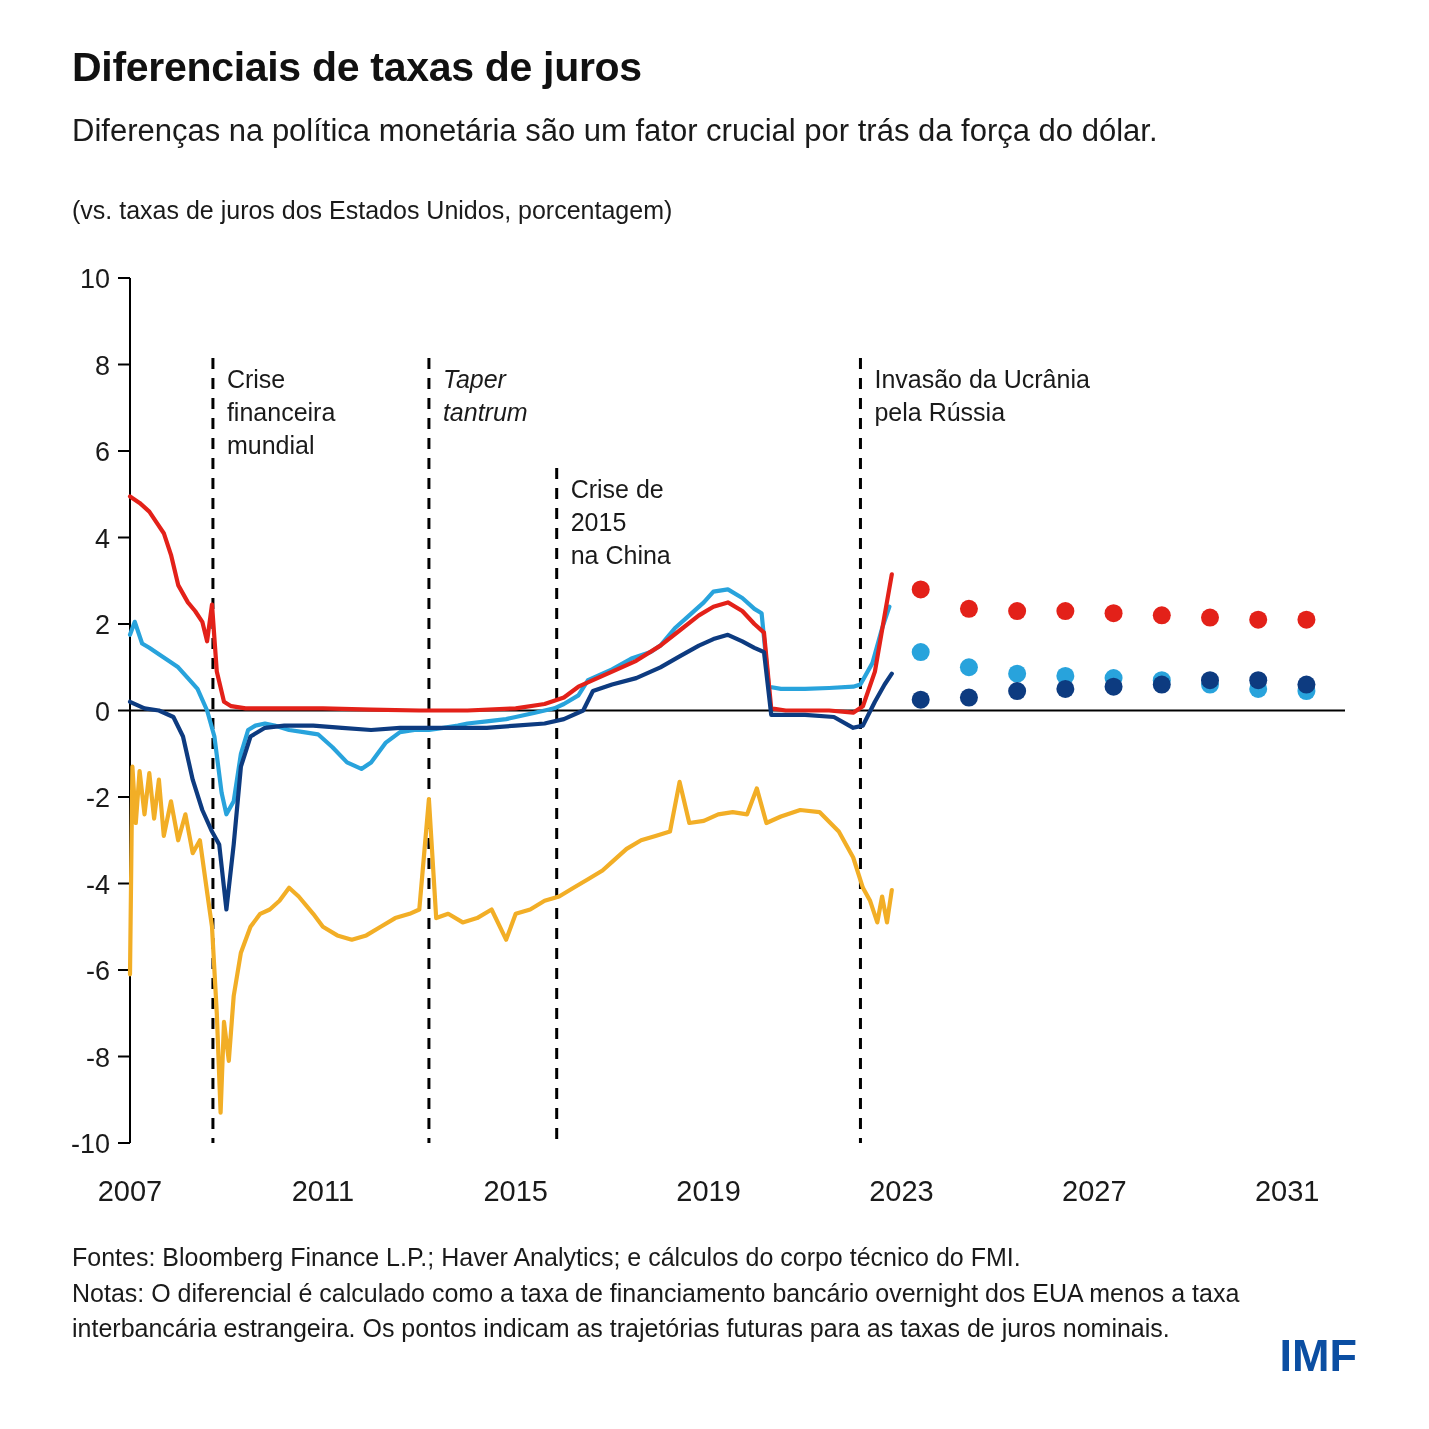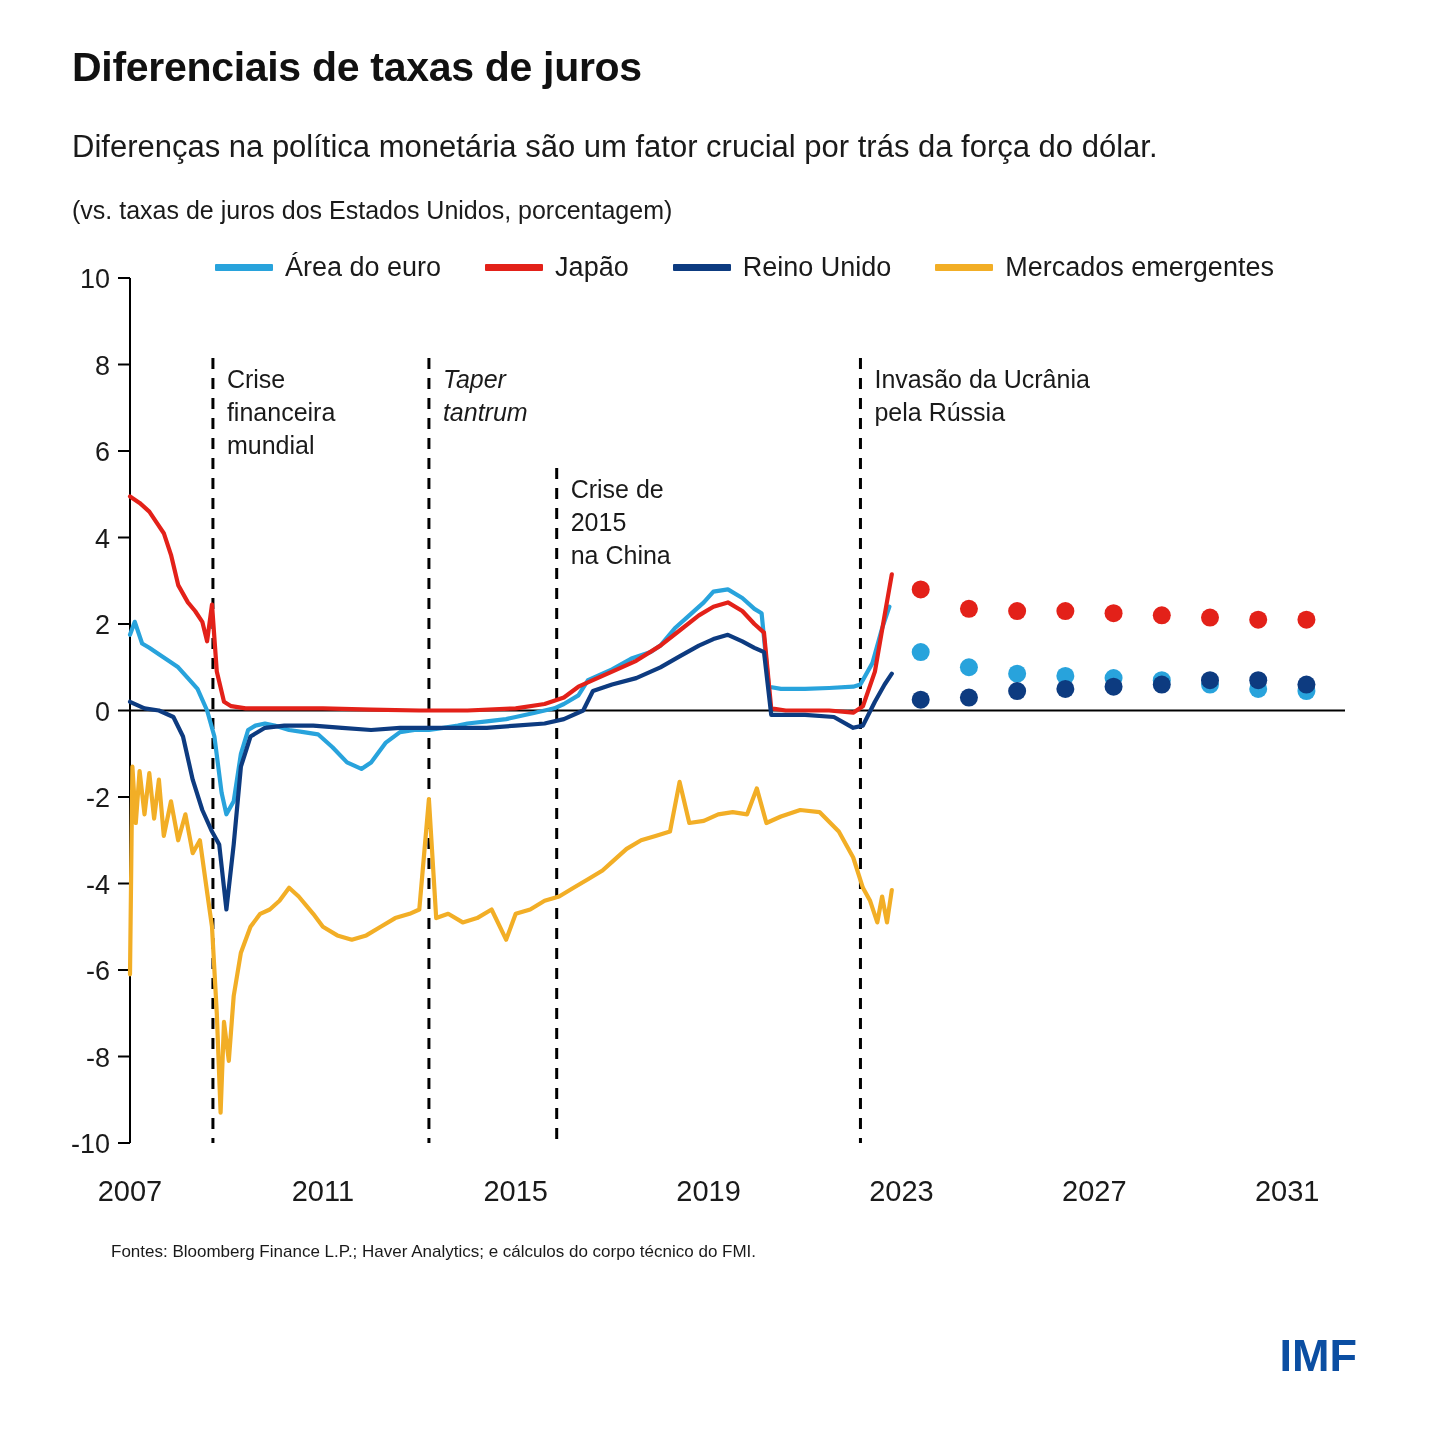--- a/index.html
+++ b/index.html
@@ -12,21 +12,21 @@
   }
   .page{position:relative;width:1429px;height:1429px;}
 
   .title{
     position:absolute;left:72px;top:44px;
     font-size:41px;font-weight:bold;letter-spacing:-0.3px;
     color:#111;
   }
   .subtitle{
     position:absolute;left:72px;top:110px;width:1240px;
-    font-size:31px;font-weight:400;line-height:1.33;color:#1a1a1a;margin-top:16px;
+    font-size:31px;font-weight:400;line-height:1.33;color:#1a1a1a;
   }
   .units{
     position:absolute;left:72px;top:196px;
     font-size:25px;color:#1a1a1a;
   }
 
   
   .legend{
     position:absolute;left:215px;top:252px;
     display:flex;align-items:center;gap:44px;
@@ -51,54 +51,36 @@
     font-size:29px;fill:#1a1a1a;
   }
   .anno{
     font-family:"Liberation Sans", sans-serif;
     font-size:25px;fill:#1a1a1a;
   }
   .anno.italic{font-style:italic;}
 
   .footnotes{
     position:absolute;left:72px;top:1240px;width:1180px;
-    font-size:17px;line-height:1.42;color:#1a1a1a;margin-left:39px;
+    font-size:25px;line-height:1.42;color:#1a1a1a;
   }
   .imf-logo{
     position:absolute;right:72px;top:1330px;
     font-size:45px;font-weight:bold;color:#0b4ea2;letter-spacing:0px;
   }
 </style>
 </head>
 <body>
 
 <div class="page">
 
   <div class="title">Diferenciais de taxas de juros</div>
   <div class="subtitle">Diferenças na política monetária são um fator crucial por trás da força do dólar.</div>
   <div class="units">(vs. taxas de juros dos Estados Unidos, porcentagem)</div>
 
-  <div class="legend">
-    <div class="legend-item">
-      <span class="legend-swatch" style="background:#28a3dc"></span>
-      <span>Área do euro</span>
-    </div>
-    <div class="legend-item">
-      <span class="legend-swatch" style="background:#e32119"></span>
-      <span>Japão</span>
-    </div>
-    <div class="legend-item">
-      <span class="legend-swatch" style="background:#0d3b80"></span>
-      <span>Reino Unido</span>
-    </div>
-    <div class="legend-item">
-      <span class="legend-swatch" style="background:#f2ae26"></span>
-      <span>Mercados emergentes</span>
-    </div>
-  </div>
 
   <svg class="chart" id="chart-svg" width="1429" height="1429" viewBox="0 0 1429 1429">
     <g id="gridless-bg"></g>
     <g id="yaxis-group">
         <line x1="130" y1="278" x2="130" y2="1143" stroke="#000" stroke-width="2"></line>
         <line x1="118" y1="278" x2="130" y2="278" stroke="#000" stroke-width="2"></line>
         <text x="110" y="288" text-anchor="end" class="axis-label">10</text>
         <line x1="118" y1="364.5" x2="130" y2="364.5" stroke="#000" stroke-width="2"></line>
         <text x="110" y="374.5" text-anchor="end" class="axis-label">8</text>
         <line x1="118" y1="451" x2="130" y2="451" stroke="#000" stroke-width="2"></line>
@@ -180,17 +162,18 @@
         <text x="570.6964285714234" y="498" class="anno">Crise de</text>
         <text x="570.6964285714234" y="531" class="anno">2015</text>
         <text x="570.6964285714234" y="564" class="anno">na China</text>
         <text x="874.4464285714316" y="388" class="anno">Invasão da Ucrânia</text>
         <text x="874.4464285714316" y="421" class="anno">pela Rússia</text>
       </g>
   </svg>
 
   <div class="footnotes">
     <div>Fontes: Bloomberg Finance L.P.; Haver Analytics; e cálculos do corpo técnico do FMI.</div>
+    <div>Notas: O diferencial é calculado como a taxa de financiamento bancário overnight dos EUA menos a taxa interbancária estrangeira. Os pontos indicam as trajetórias futuras para as taxas de juros nominais.</div>
   </div>
 
   <div class="imf-logo">IMF</div>
 
 </div>
 
 </body></html>

